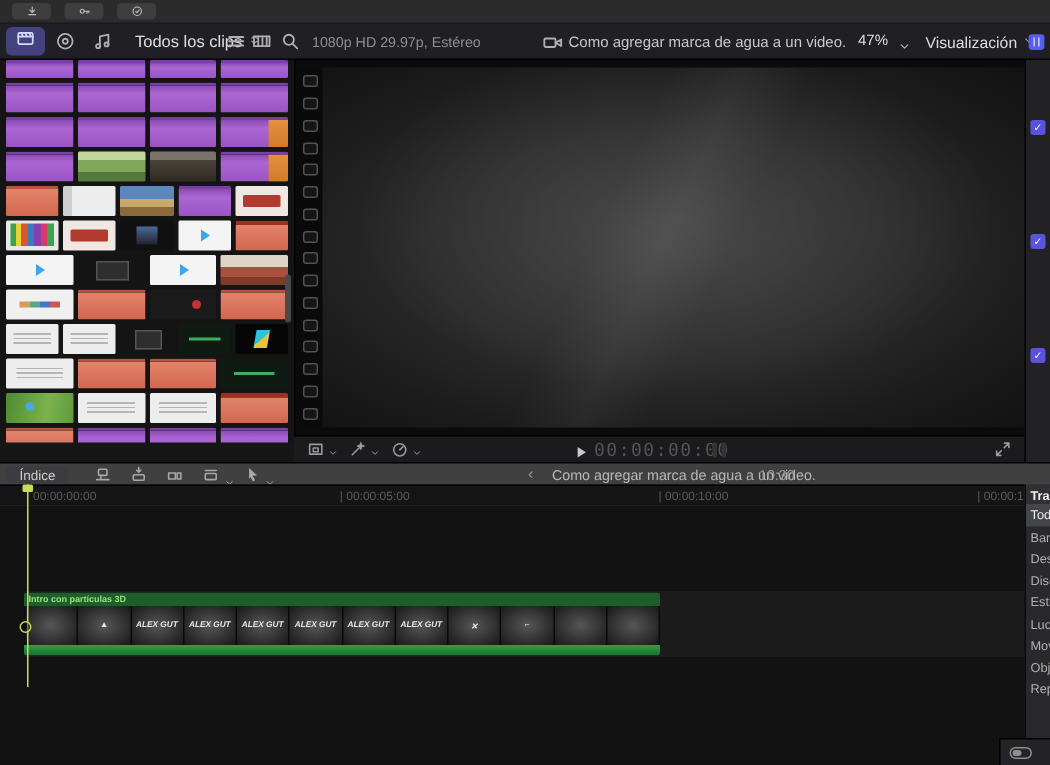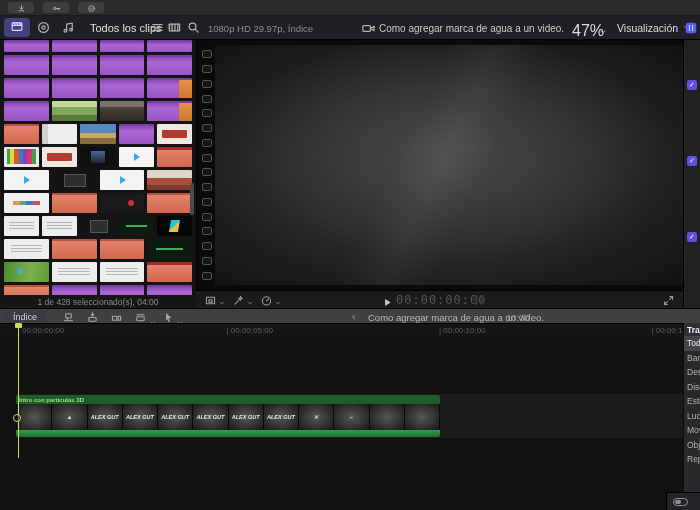--- a/index.html
+++ b/index.html
@@ -25,21 +25,21 @@
   #photos-btn{left:36px;top:4px;}
   #music-btn{left:61px;top:4px;}
   #clips-filter{left:90px;top:5px;font-size:11px;color:#e0e0e0;display:flex;align-items:center;gap:3px;}
   #clips-filter svg{width:9px;height:11px;color:#9a9a9a;}
   #list-btn{left:150px;top:4px;}
   #film-btn{left:167px;top:4px;}
   #search-btn{left:186px;top:4px;}
   #format-info{left:208px;top:7px;font-size:9.5px;color:#8f8f8f;}
   #camera-ic{left:361px;top:5px;}
   #project-title-top{left:379px;top:6.5px;font-size:10px;color:#c8c8c8;}
-  #zoom-val{left:572px;top:6px;font-size:16px;color:#dddddd;}
+  #zoom-val{left:572px;top:6px;font-size:10px;color:#dddddd;}
   #zoom-chev{left:598px;top:7px;}  #zoom-chev svg{width:10px;height:10px;}
   #view-menu{left:617px;top:6px;font-size:10.5px;color:#dddddd;display:flex;gap:3px;align-items:center;}
   #view-menu svg{width:10px;height:10px;color:#9a9a9a;}
   #transitions-toggle{left:684px;top:4px;width:14px;height:16px;}
   #transitions-toggle svg{width:14px;height:16px;}
 
   
   #browser{position:absolute;left:0;top:40px;width:196px;height:255px;background:#141414;
            overflow:hidden;padding:0 4px;}
   .thumb-row{display:flex;gap:3px;margin-bottom:3px;height:20px;}
@@ -228,21 +228,21 @@
             <path d="M3 5h10M3 8h10M3 11h10" stroke="currentColor" fill="none" stroke-width="1.3" stroke-linecap="round" stroke-linejoin="round"></path>
           </svg></span></div>
     <div class="tbi" id="film-btn"><span><svg viewBox="0 0 16 16">
             <rect x="2.5" y="4.5" width="11" height="7" stroke="currentColor" fill="none" stroke-width="1.3" stroke-linecap="round" stroke-linejoin="round"></rect>
             <path d="M5.5 4.5v7M8.5 4.5v7M11.5 4.5v7" stroke="currentColor" fill="none" stroke-width="1.3" stroke-linecap="round" stroke-linejoin="round"></path>
           </svg></span></div>
     <div class="tbi" id="search-btn"><span><svg viewBox="0 0 16 16">
             <circle cx="7" cy="7" r="3.6" stroke="currentColor" fill="none" stroke-width="1.3" stroke-linecap="round" stroke-linejoin="round"></circle>
             <path d="M9.8 9.8L13 13" stroke="currentColor" fill="none" stroke-width="1.3" stroke-linecap="round" stroke-linejoin="round"></path>
           </svg></span></div>
-    <div class="tbi" id="format-info">1080p HD 29.97p, Índice</div>
+    <div class="tbi" id="format-info">1080p HD 29.97p, Estéreo</div>
     <div class="tbi" id="camera-ic"><svg viewBox="0 0 16 16">
           <rect x="2" y="5" width="8" height="6" rx="1" stroke="currentColor" fill="none" stroke-width="1.3" stroke-linecap="round" stroke-linejoin="round"></rect>
           <path d="M10 8l4-2.3v4.6L10 8z" stroke="currentColor" fill="none" stroke-width="1.3" stroke-linecap="round" stroke-linejoin="round"></path>
         </svg></div>
     <div class="tbi" id="project-title-top">Como agregar marca de agua a un video.</div>
     <div class="tbi" id="zoom-val">47%</div>
     <div class="tbi" id="zoom-chev"><svg viewBox="0 0 16 16">
           <path d="M4.5 6.2L8 9.8l3.5-3.6" stroke="currentColor" fill="none" stroke-width="1.3" stroke-linecap="round" stroke-linejoin="round"></path>
         </svg></div>
     <div class="tbi" id="view-menu">
@@ -328,21 +328,20 @@
         <div class="thumb t-coral-red"></div>
       </div>
       <div class="thumb-row">
         <div class="thumb t-coral"></div>
         <div class="thumb t-purple"></div>
         <div class="thumb t-purple"></div>
         <div class="thumb t-purple"></div>
       </div>
     </div>
   <div id="browser-scrollbar"></div>
-  <div id="browser-status">1 de 428 seleccionado(s), 04:00</div>
 
   <div id="viewer">
     <div id="video-frame"></div>
     <div id="sprockets">
         <div class="sprocket"></div>
         <div class="sprocket"></div>
         <div class="sprocket"></div>
         <div class="sprocket"></div>
         <div class="sprocket"></div>
         <div class="sprocket"></div>

